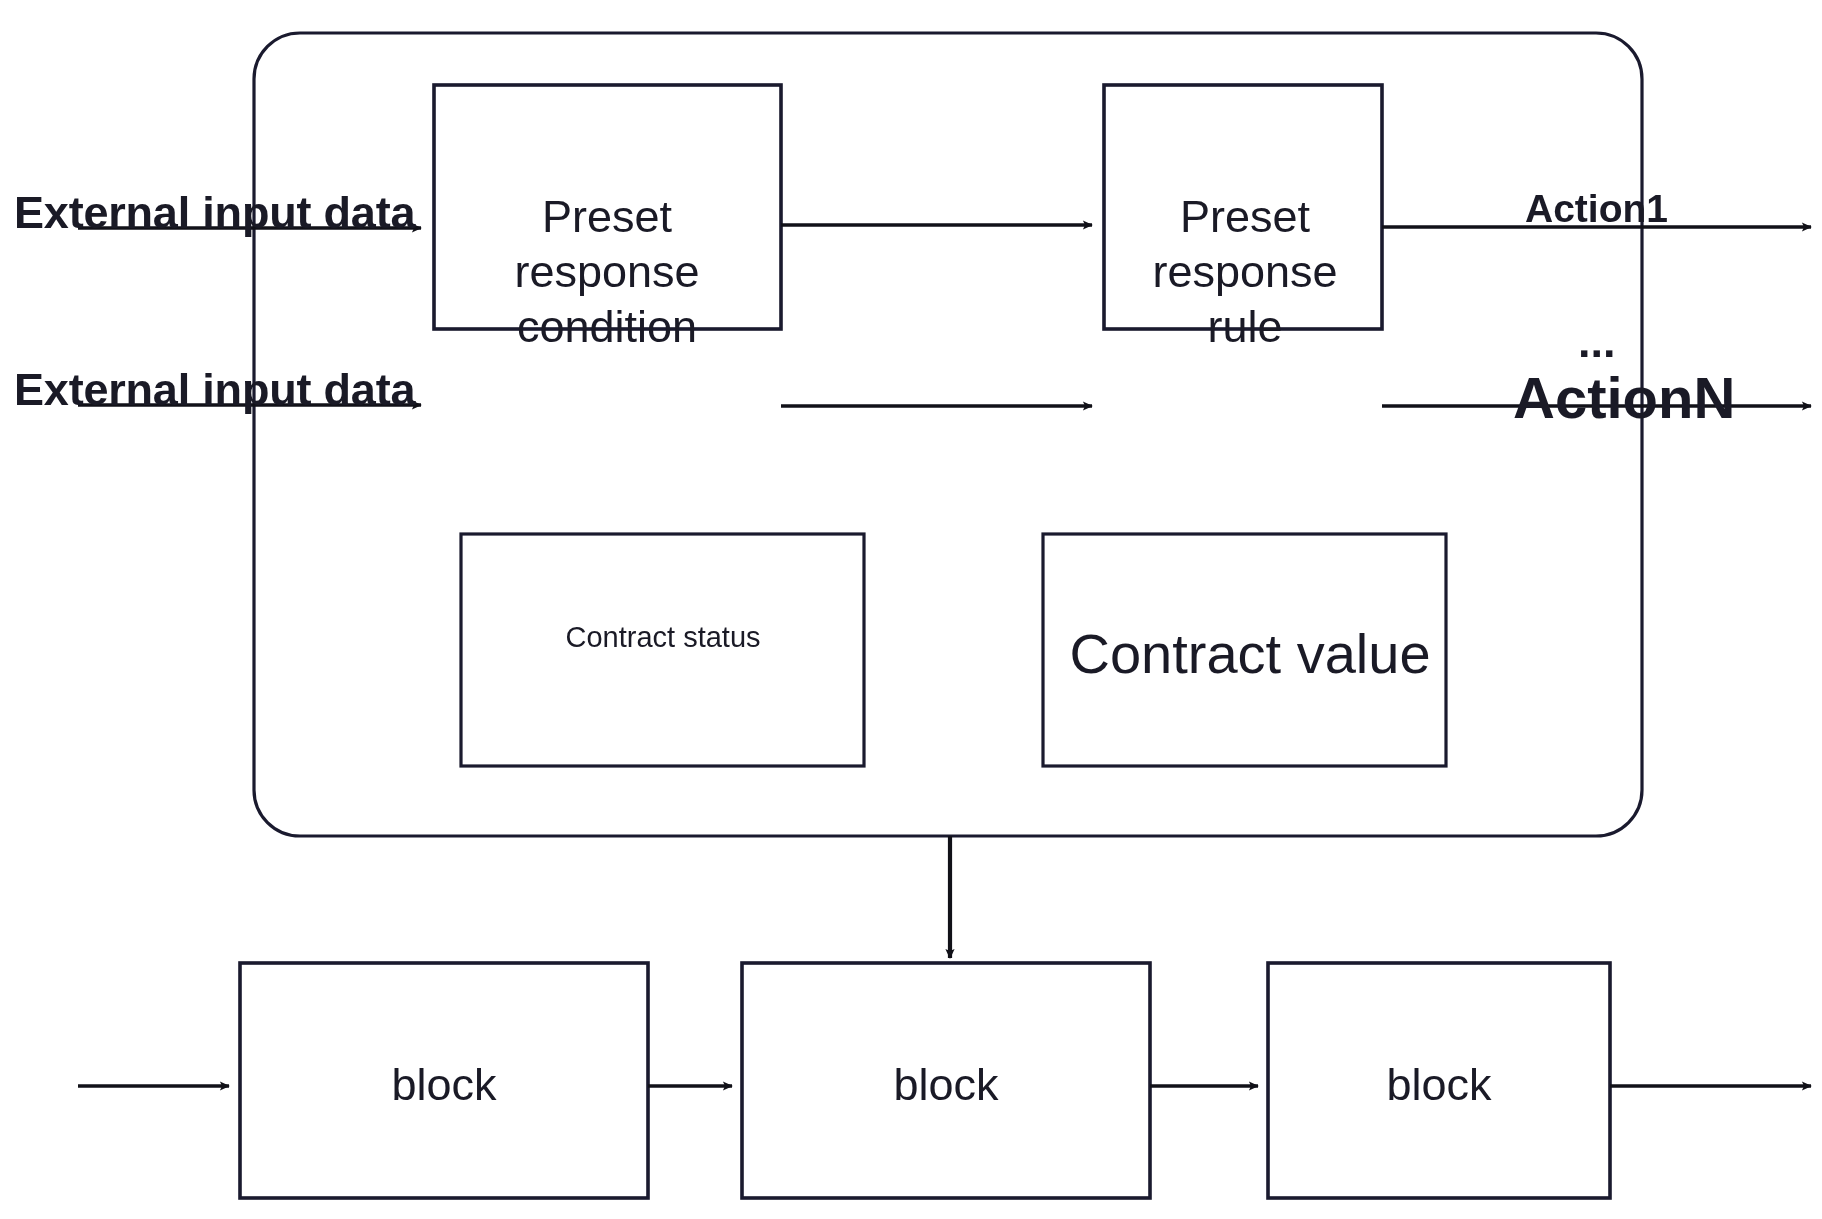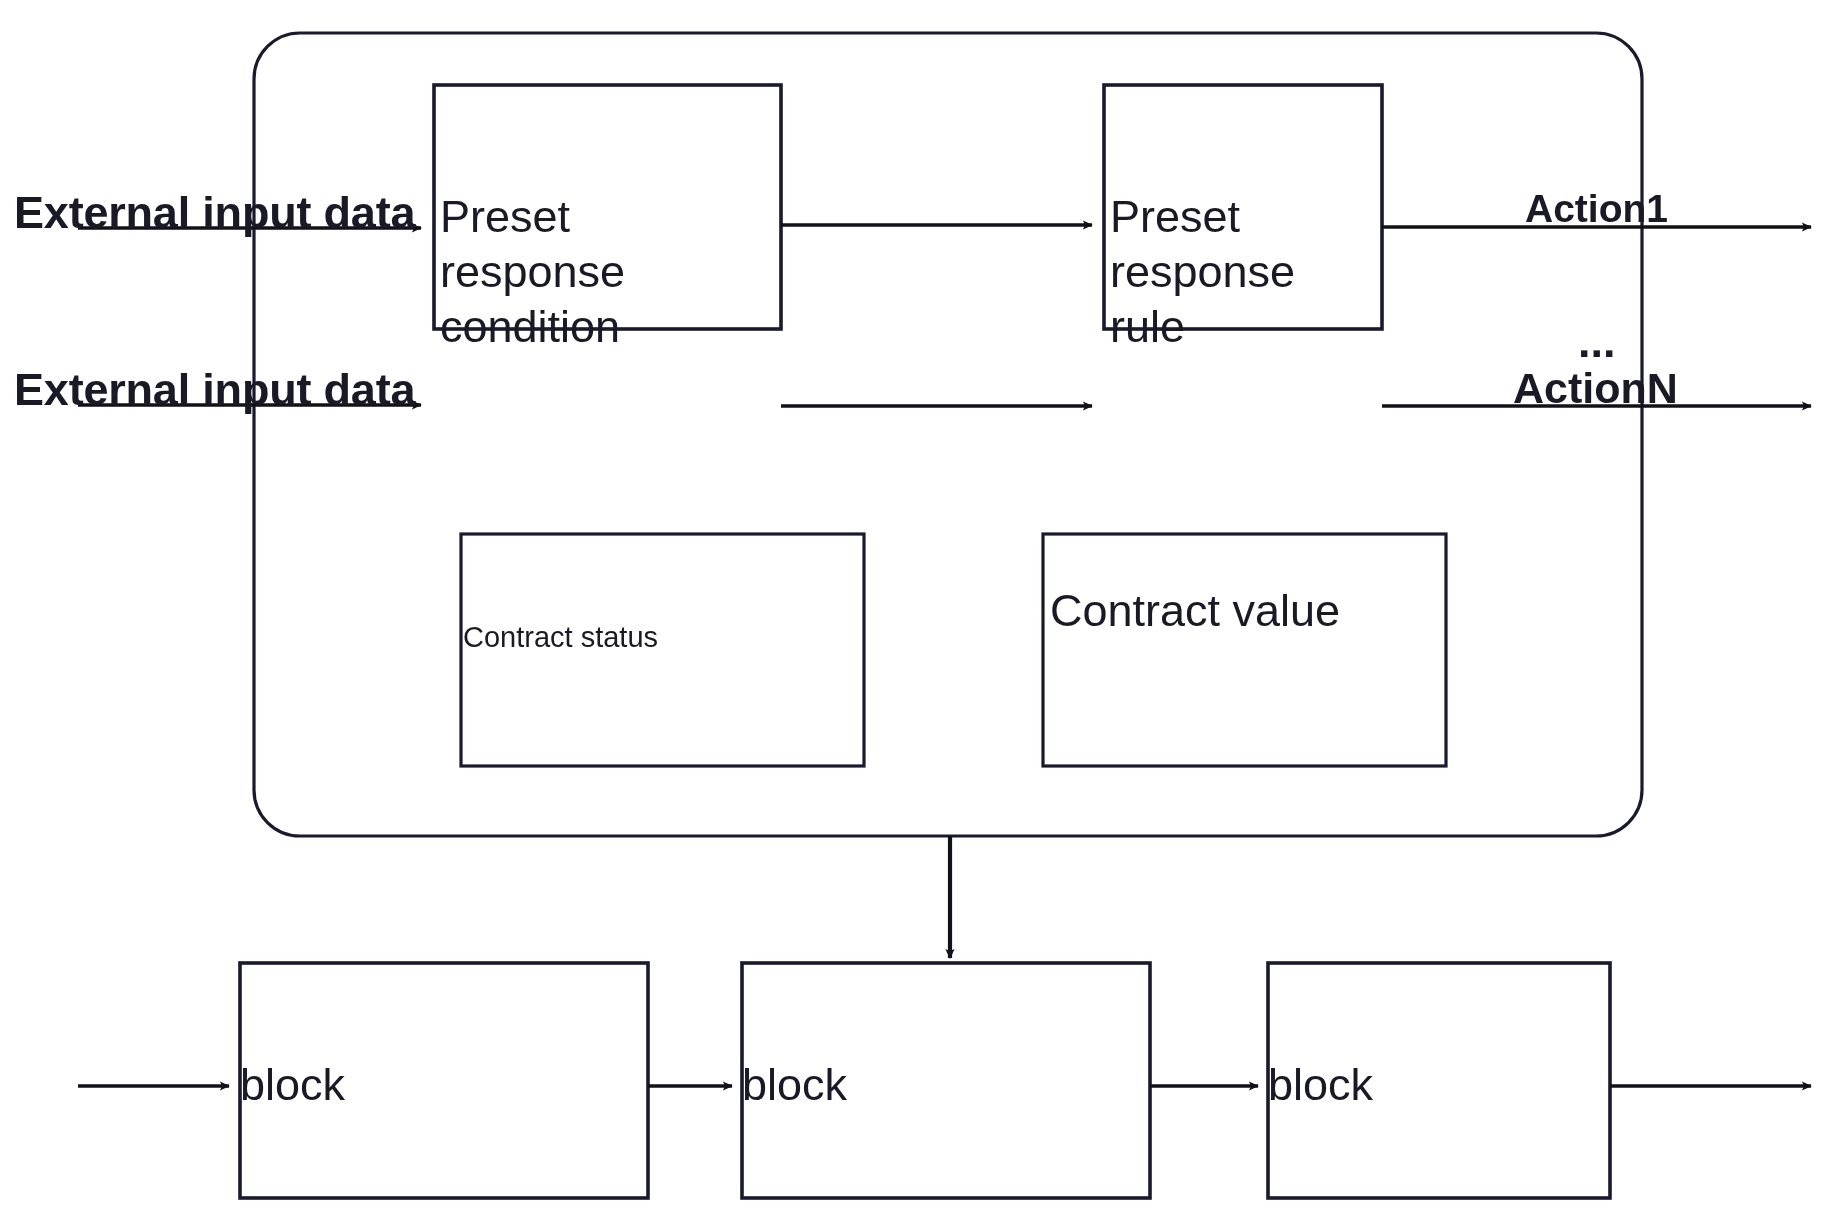--- a/index.html
+++ b/index.html
@@ -25,47 +25,48 @@
     width: 1822px;
     height: 1219px;
   }
   .node-label {
     position: absolute;
     color: #1a1a26;
     font-family: "Liberation Sans", sans-serif;
     font-weight: 400;
     line-height: 1.22;
     white-space: pre-line;
+    text-align: center;
     pointer-events: none;
   }
   .free-label {
     position: absolute;
     color: #1a1a26;
     font-family: "Liberation Sans", sans-serif;
     font-weight: 700;
     white-space: nowrap;
     margin-top: 44px;
   }
   .lbl-external-1 { left: 14px;  top: 143px; font-size: 45px; letter-spacing: -0.2px; }
   .lbl-external-2 { left: 14px;  top: 320px; font-size: 45px; letter-spacing: -0.2px; }
   .lbl-action-1   { left: 1525px; top: 143px; font-size: 39px; }
   .lbl-action-dots{ left: 1578px; top: 272px; font-size: 45px; }
-  .lbl-action-n   { left: 1513px; top: 320px; font-size: 43px; }
+  .lbl-action-n   { left: 1513px; top: 320px; font-size: 58px; }
 
   .box-preset-condition-label {
     left: 440px; top: 190px; width: 334px; font-size: 45px;
   }
   .box-preset-rule-label {
     left: 1110px; top: 190px; width: 270px; font-size: 45px;
   }
   .box-contract-status-label {
     left: 463px; top: 620px; width: 400px; font-size: 29px;
   }
   .box-contract-value-label {
-    left: 1050px; top: 584px; width: 400px; font-size: 45px;
+    left: 1050px; top: 620px; width: 400px; font-size: 56px;
   }
   .box-block-1-label { left: 240px;  top: 1058px; width: 408px; font-size: 45px; }
   .box-block-2-label { left: 742px;  top: 1058px; width: 408px; font-size: 45px; }
   .box-block-3-label { left: 1268px; top: 1058px; width: 342px; font-size: 45px; }
 </style>
 </head>
 <body>
 
 <div id="diagram-root">
 

